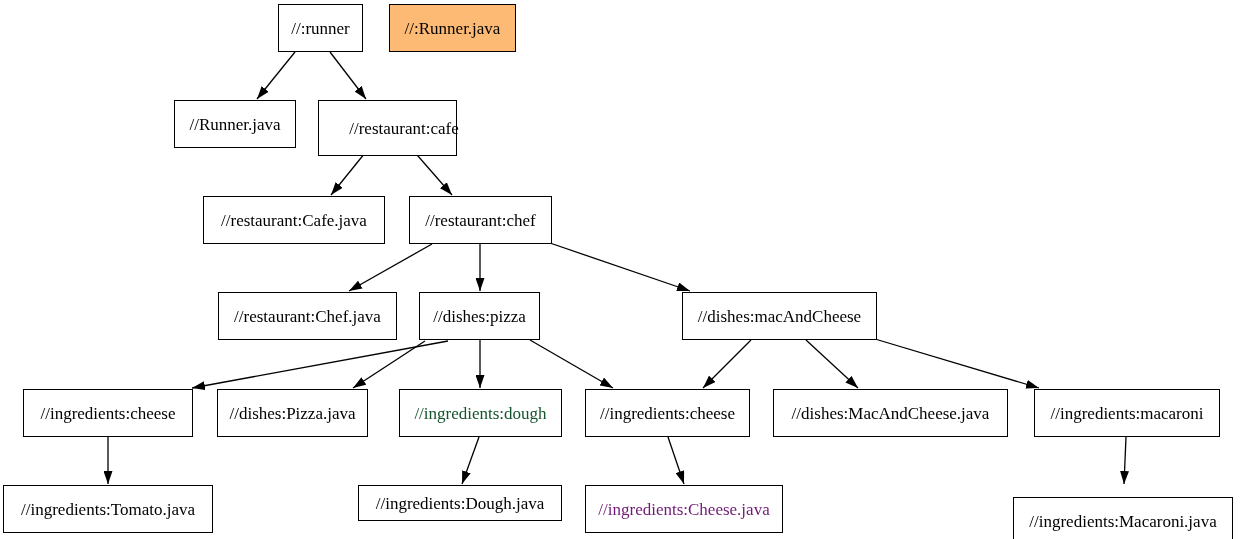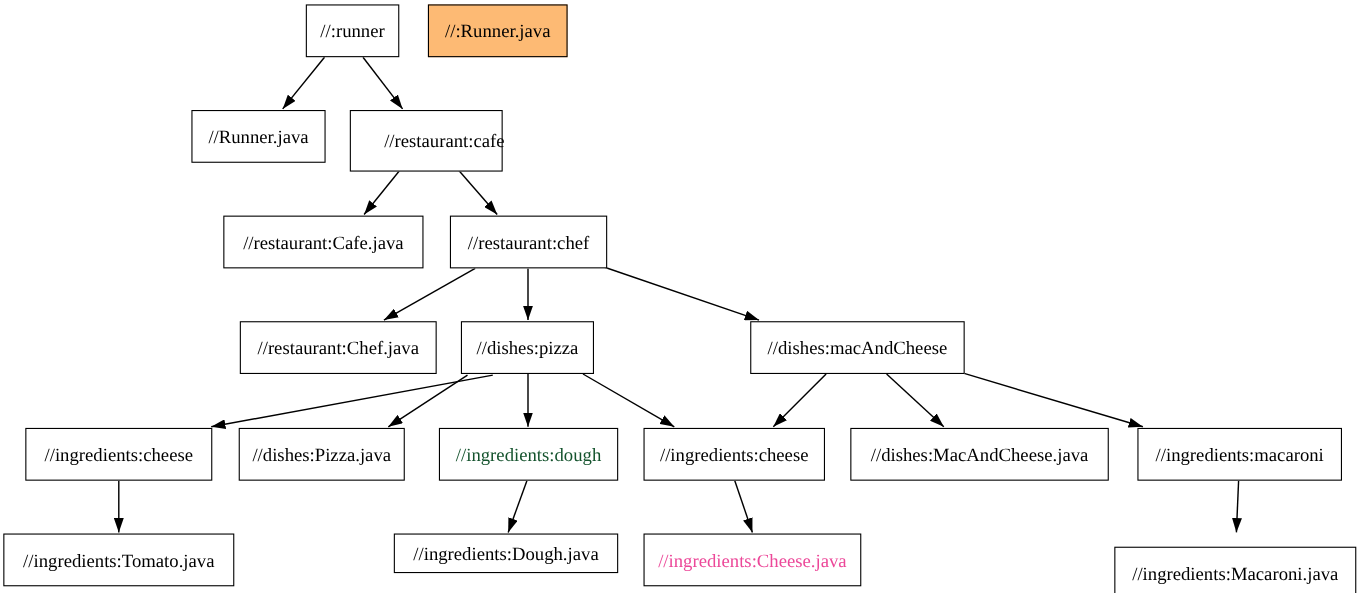--- a/index.html
+++ b/index.html
@@ -115,20 +115,20 @@
       </div>
       <div class="node" style="left: 1034px; top: 389px; width: 186px; height: 48px; border-color: rgb(0, 0, 0); background: rgb(255, 255, 255); color: rgb(0, 0, 0);">
         <span>//ingredients:macaroni</span>
       </div>
       <div class="node" style="left: 3px; top: 485px; width: 210px; height: 48px; border-color: rgb(0, 0, 0); background: rgb(255, 255, 255); color: rgb(0, 0, 0);">
         <span>//ingredients:Tomato.java</span>
       </div>
       <div class="node" style="left: 358px; top: 485px; width: 204px; height: 36px; border-color: rgb(0, 0, 0); background: rgb(255, 255, 255); color: rgb(0, 0, 0);">
         <span>//ingredients:Dough.java</span>
       </div>
-      <div class="node" style="left: 585px; top: 485px; width: 198px; height: 48px; border-color: rgb(0, 0, 0); background: rgb(255, 255, 255); color: #ec4899;">
+      <div class="node" style="left: 585px; top: 485px; width: 198px; height: 48px; border-color: rgb(0, 0, 0); background: rgb(255, 255, 255); color: #701a75;">
         <span>//ingredients:Cheese.java</span>
       </div>
       <div class="node" style="left: 1013px; top: 485px; width: 220px; height: 48px; border-color: rgb(0, 0, 0); background: rgb(255, 255, 255); color: rgb(0, 0, 0); margin-top: 12px;">
         <span>//ingredients:Macaroni.java</span>
       </div>
     </div>
 </div>
 
 </body></html>

